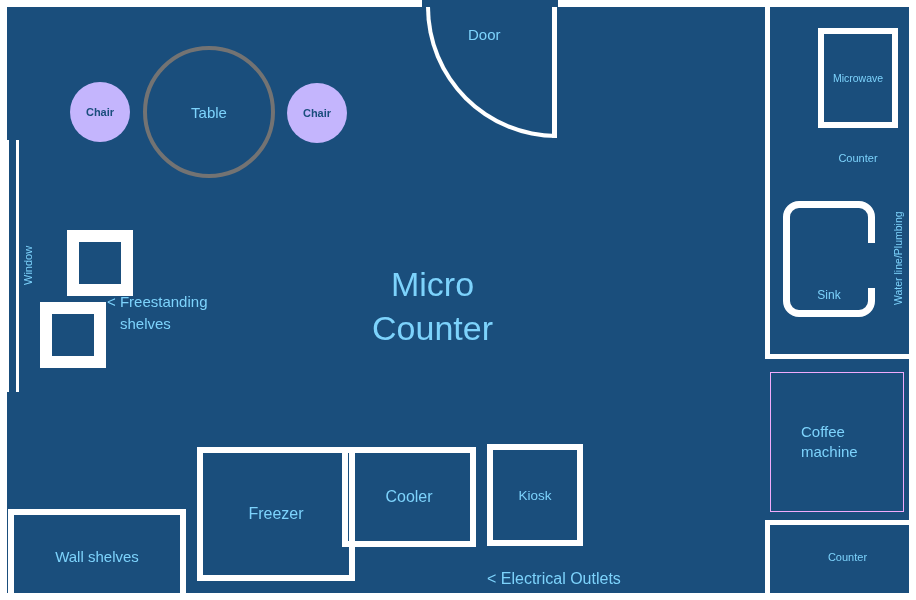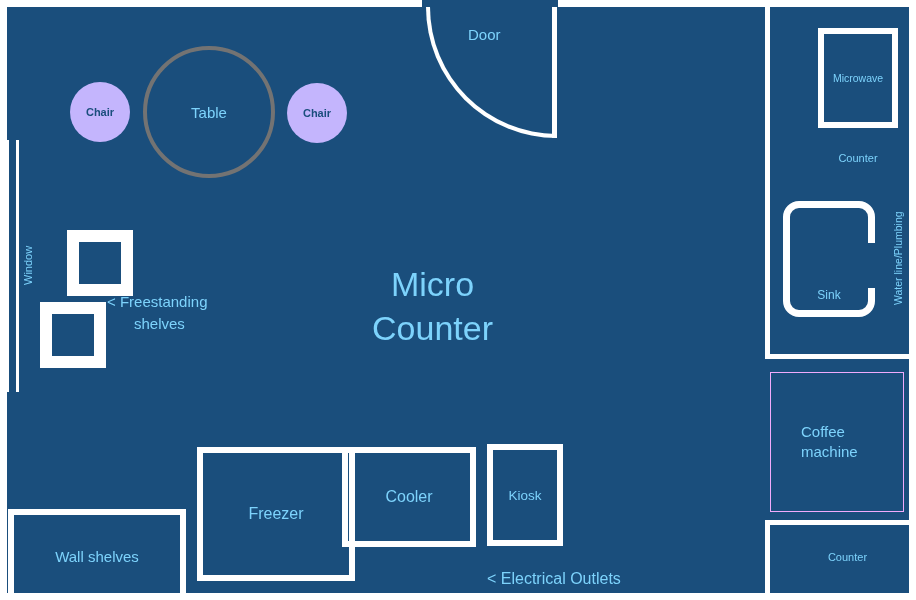--- a/index.html
+++ b/index.html
@@ -45,31 +45,31 @@
     writing-mode:vertical-rl; transform:rotate(180deg);
     display:flex; align-items:center; justify-content:center;
   }
   .window-lbl { left:19px; top:190px; width:18px; height:150px; font-size:11px; }
 
   
   .shelf { width:66px; height:66px; border:12px solid #fff; }
   .shelf-1 { left:67px; top:230px; }
   .shelf-2 { left:40px; top:302px; }
   .fs-lbl { left:107px; top:291px; font-size:15px; line-height:1.45; }
-  .fs-lbl .l2 { display:block; padding-left:27px; }
+  .fs-lbl .l2 { display:block; padding-left:13px; }
 
   
   .title { left:330px; top:243px; width:205px; text-align:center; font-size:34px; line-height:1.3;margin-top:19px; }
 
   
   .boxed { border:6px solid #fff; }
   .wall-shelves { left:8px;  top:489px; width:178px; height:95px;  font-size:15px;margin-top:20px; }
   .freezer      { left:197px; top:447px; width:158px; height:134px; font-size:16px; }
   .cooler       { left:342px; top:447px; width:134px; height:100px; font-size:16px; }
-  .kiosk        { left:487px; top:444px; width:76px;  height:102px; font-size:13.5px; }
+  .kiosk        { left:487px; top:444px; width:96px;  height:102px; font-size:13.5px; }
   .outlets-lbl  { left:487px; top:570px; font-size:16px; }
 
   
   .wall { background:#ffffff; }
   .wall-v-top { left:765px; top:0;     width:5px;   height:358px; }
   .wall-h-mid { left:765px; top:354px; width:151px; height:5px; }
   .wall-h-bot { left:765px; top:520px; width:151px; height:5px; }
   .wall-v-bot { left:765px; top:520px; width:5px;   height:80px; }
 
   .microwave { left:818px; top:28px; width:80px; height:100px; font-size:10.5px; }

